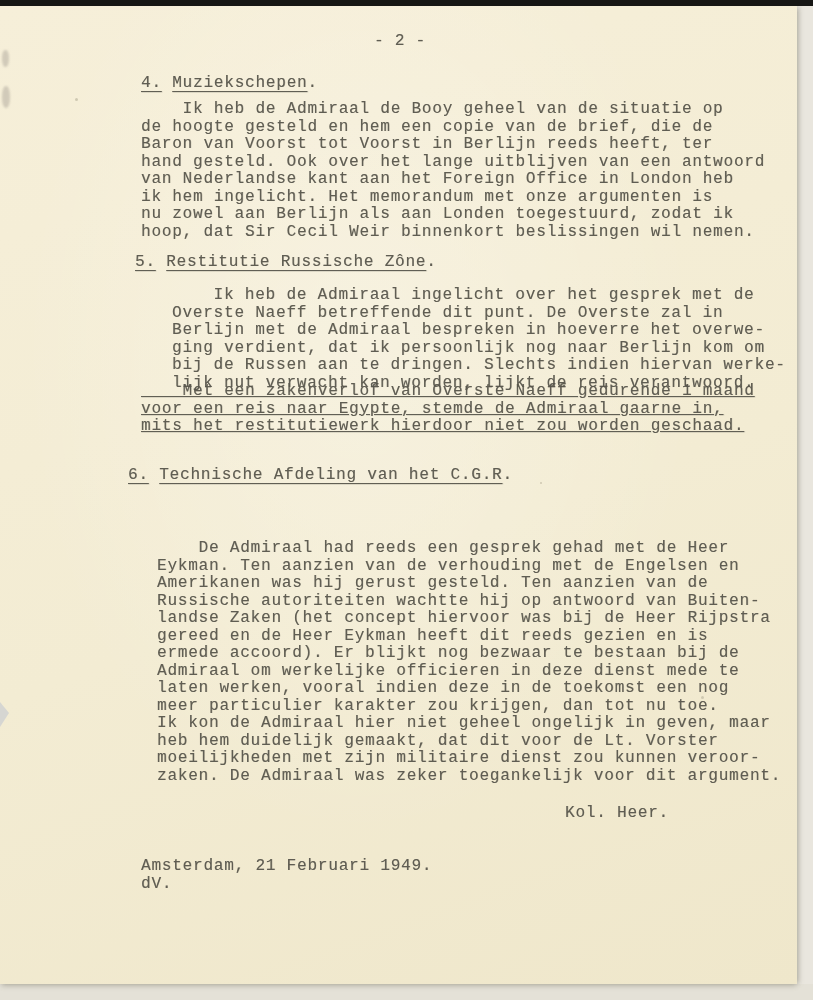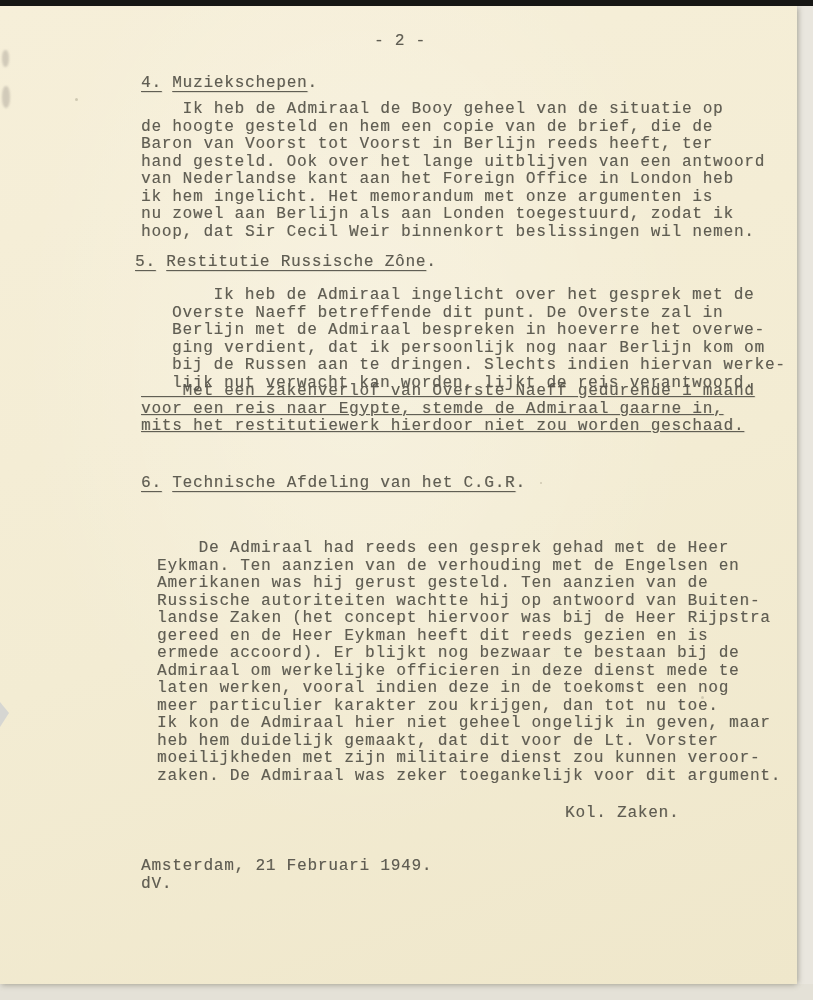--- a/index.html
+++ b/index.html
@@ -96,37 +96,37 @@
   <div class="typed para" style="left:141px; top:281px;margin-left:31px;">    Ik heb de Admiraal ingelicht over het gesprek met de
 Overste Naeff betreffende dit punt. De Overste zal in
 Berlijn met de Admiraal bespreken in hoeverre het overwe-
 ging verdient, dat ik persoonlijk nog naar Berlijn kom om
 bij de Russen aan te dringen. Slechts indien hiervan werke-
 lijk nut verwacht kan worden, lijkt de reis verantwoord.</div>
   <div class="typed para" style="left:141px; top:377px;text-decoration:underline;">    Met een zakenverlof van Overste Naeff gedurende 1 maand
 voor een reis naar Egypte, stemde de Admiraal gaarne in,
 mits het restitutiewerk hierdoor niet zou worden geschaad.</div>
 
-  <div class="typed heading" style="left:141px; top:461px;margin-top:8px;"><span class="u">6.</span><span class="gap"> </span><span class="u">Technische Afdeling van het C.G.R</span><span>.</span></div>
+  <div class="typed heading" style="left:128px; top:461px;"><span class="u">6.</span><span class="gap"> </span><span class="u">Technische Afdeling van het C.G.R</span><span>.</span></div>
   <div class="typed para" style="left:157px; top:489px;margin-top:45px;">    De Admiraal had reeds een gesprek gehad met de Heer
 Eykman. Ten aanzien van de verhouding met de Engelsen en
 Amerikanen was hij gerust gesteld. Ten aanzien van de
 Russische autoriteiten wachtte hij op antwoord van Buiten-
 landse Zaken (het concept hiervoor was bij de Heer Rijpstra
 gereed en de Heer Eykman heeft dit reeds gezien en is
 ermede accoord). Er blijkt nog bezwaar te bestaan bij de
 Admiraal om werkelijke officieren in deze dienst mede te
 laten werken, vooral indien deze in de toekomst een nog
 meer particulier karakter zou krijgen, dan tot nu toe.
 Ik kon de Admiraal hier niet geheel ongelijk in geven, maar
 heb hem duidelijk gemaakt, dat dit voor de Lt. Vorster
 moeilijkheden met zijn militaire dienst zou kunnen veroor-
 zaken. De Admiraal was zeker toegankelijk voor dit argument.</div>
 
-  <div class="typed" style="left:565px; top:799px;">Kol. Zaken.</div>
+  <div class="typed" style="left:565px; top:799px;">Kol. Heer.</div>
 
   <div class="typed" style="left:141px; top:852px;">Amsterdam, 21 Februari 1949.</div>
   <div class="typed" style="left:141px; top:870px;">dV.</div>
 
   <div class="speck speck-1"></div>
   <div class="speck speck-2"></div>
   <div class="speck speck-3"></div>
 </div>
 
 <div class="scan-top-edge"></div>

